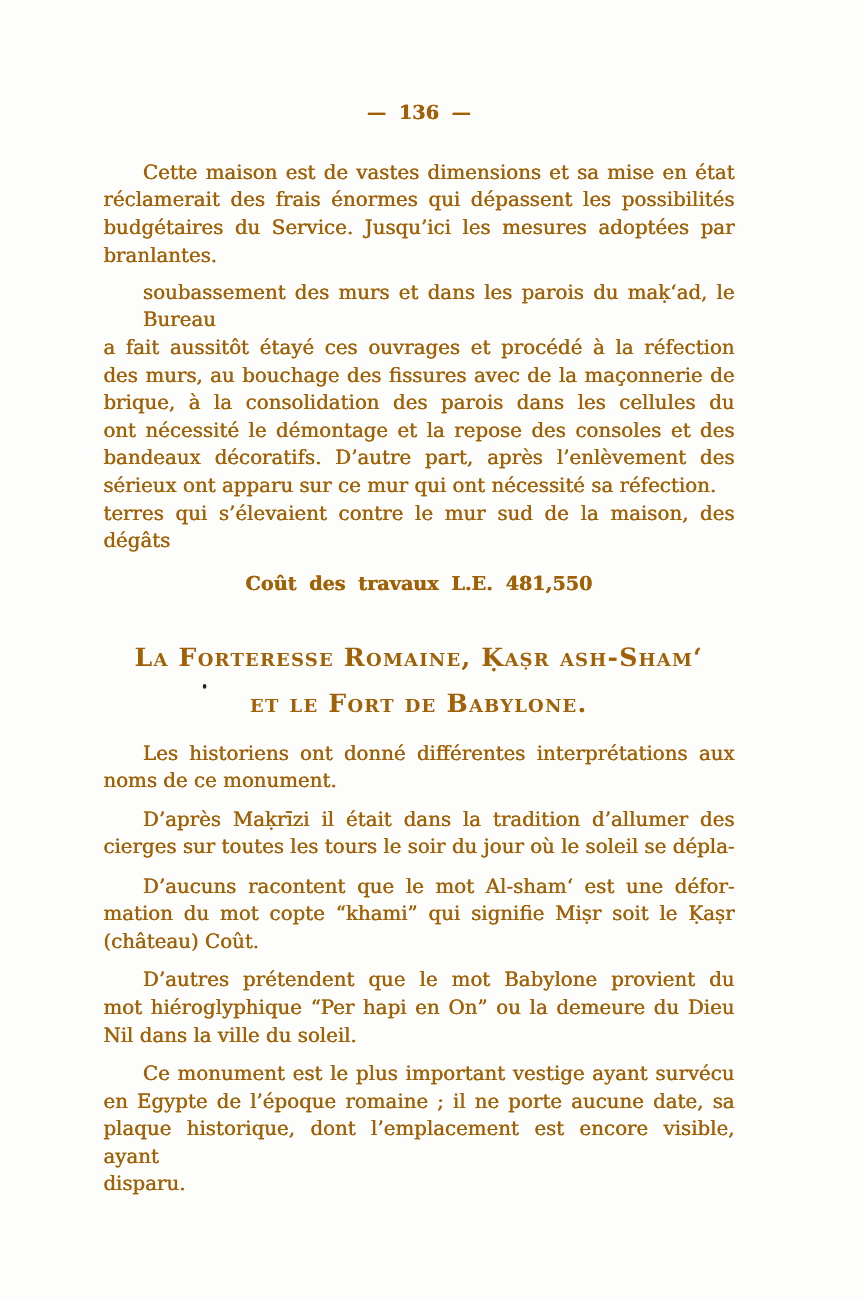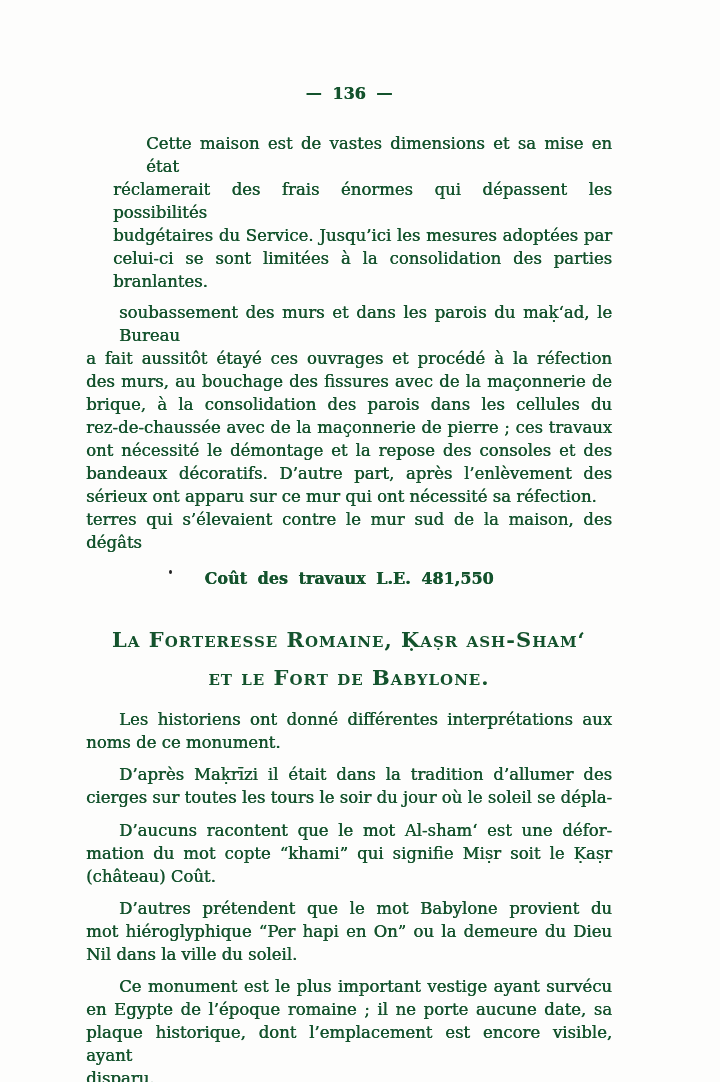--- a/index.html
+++ b/index.html
@@ -10,21 +10,21 @@
     overflow: hidden;
     background: #fefefe;
   }
   .page {
     position: absolute;
     left: 0; top: 0;
     width: 720px;
     height: 1082px;
     background: #fdfdfc;
     font-family: "DejaVu Serif", "Liberation Serif", serif;
-    color: #14532d;
+    color: #a16207;
   }
   .textcol {
     position: absolute;
     left: 86px;
     top: 0;
     width: 526px;
     text-shadow: 0.4px 0 0 currentColor;
   }
   .pageno {
     margin-top: 84px;
@@ -42,21 +42,21 @@
     text-align: justify;
     text-align-last: justify;
   }
   .jline-last {
     text-align-last: left;
   }
   .para .jline:first-child {
     padding-left: 33px;
     box-sizing: border-box;
   }
-  .p-maison    { margin-top: 28px; margin-left: 27px; }
+  .p-maison    { margin-top: 28px; }
   .p-travaux   { margin-top: 8px; }
   .cost {
     margin-top: 14px;
     font-size: 16px;
     line-height: 22px;
     font-weight: 600;
     text-align: center;
     word-spacing: 5px;
   }
   .heading {
@@ -93,30 +93,28 @@
 
 <div class="page">
   <div class="textcol">
 
     <div class="pageno">— 136 —</div>
 
     <div class="para p-maison">
         <div class="jline">Cette maison est de vastes dimensions et sa mise en état</div>
         <div class="jline">réclamerait des frais énormes qui dépassent les possibilités</div>
         <div class="jline">budgétaires du Service. Jusqu’ici les mesures adoptées par</div>
-        <div class="jline">celui-ci se sont limitées à la consolidation des parties</div>
         <div class="jline jline-last">branlantes.</div>
       </div>
 
     <div class="para p-travaux">
         <div class="jline">soubassement des murs et dans les parois du maḳ‘ad, le Bureau</div>
         <div class="jline">a fait aussitôt étayé ces ouvrages et procédé à la réfection</div>
         <div class="jline">des murs, au bouchage des fissures avec de la maçonnerie de</div>
         <div class="jline">brique, à la consolidation des parois dans les cellules du</div>
-        <div class="jline">rez-de-chaussée avec de la maçonnerie de pierre ; ces travaux</div>
         <div class="jline">ont nécessité le démontage et la repose des consoles et des</div>
         <div class="jline">bandeaux décoratifs. D’autre part, après l’enlèvement des</div>
         <div class="jline jline-last">sérieux ont apparu sur ce mur qui ont nécessité sa réfection.</div>
         <div class="jline">terres qui s’élevaient contre le mur sud de la maison, des dégâts</div>
       </div>
 
     <div class="cost">Coût des travaux L.E. 481,550</div>
 
     <div class="heading">
       <div class="hline1"><span>La Forteresse Romaine, Ḳaṣr a</span><span class="useg">sh</span><span>-</span><span class="useg">Sh</span><span>am‘</span></div>

